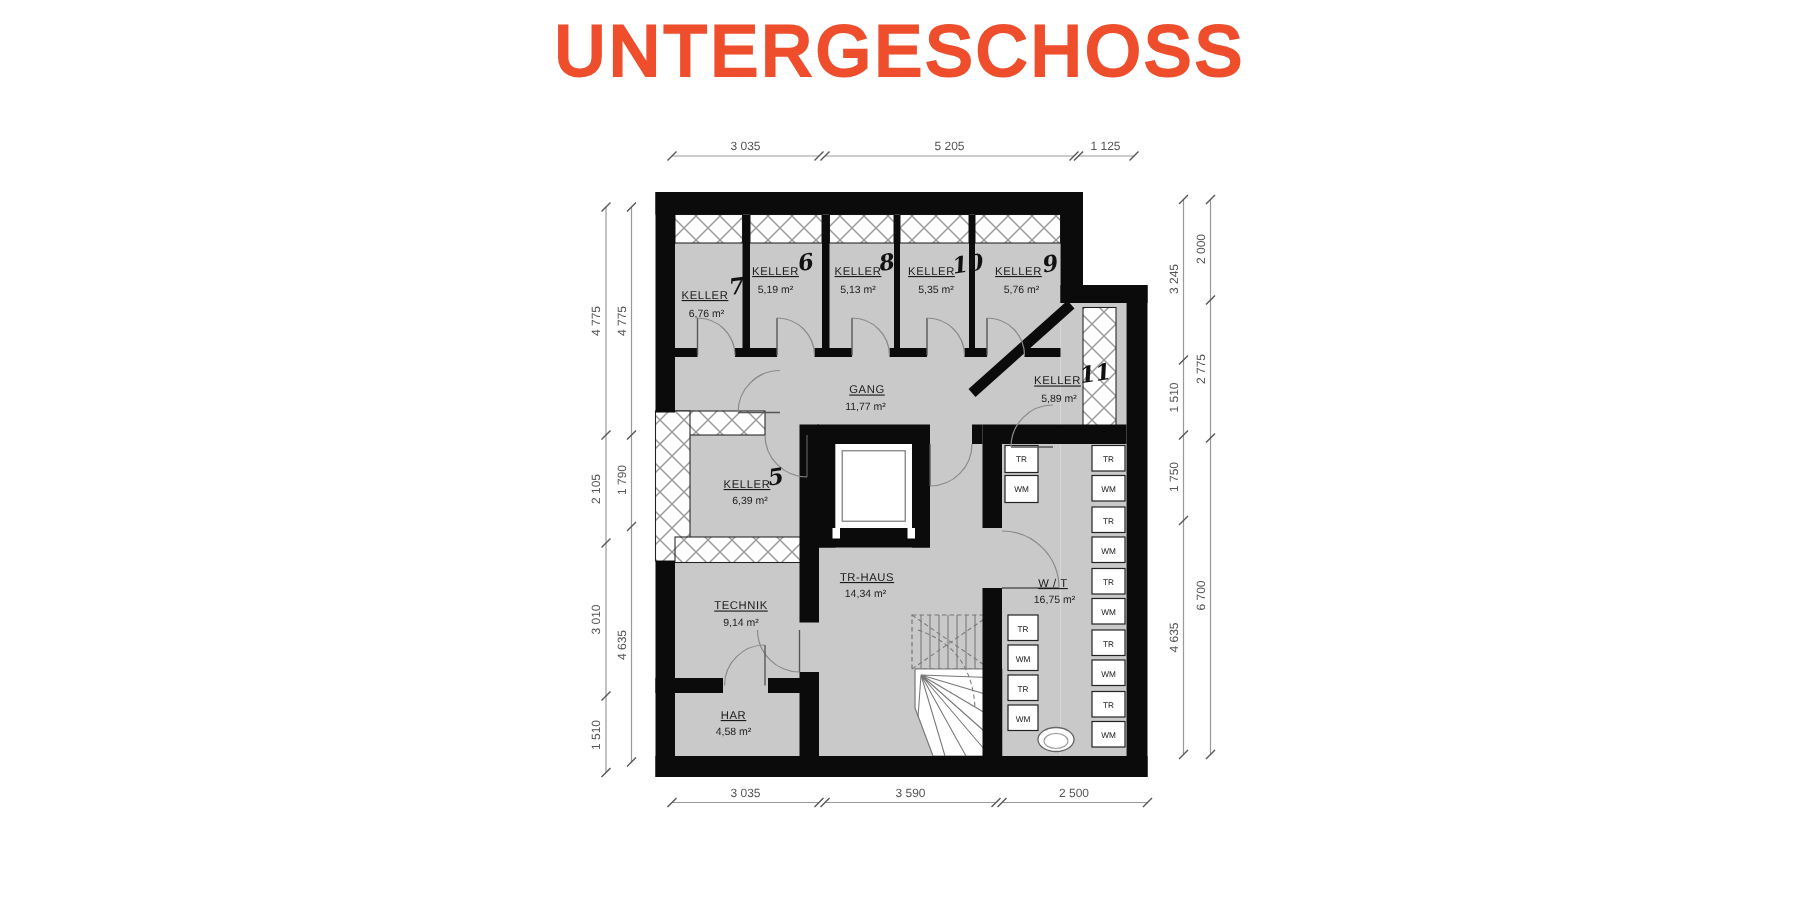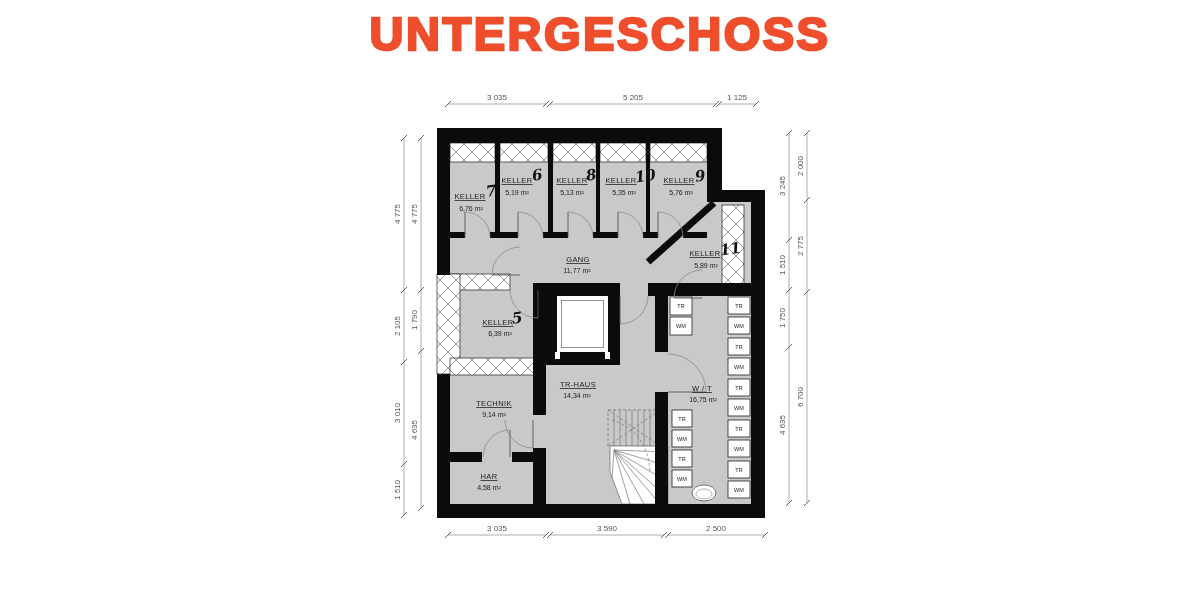--- a/index.html
+++ b/index.html
@@ -1,19 +1,19 @@
 <!DOCTYPE html>
 <html><head>
 <meta charset="utf-8">
 <style>
   html,body{margin:0;padding:0;background:#fff;}
   .page{position:relative;width:1200px;height:600px;background:#fff;overflow:hidden;
         font-family:"Liberation Sans",sans-serif;}
   .title{position:absolute;top:6px;left:0;width:100%;text-align:center;
-         font-family:"Liberation Sans",sans-serif;font-weight:700;font-size:47px;
+         font-family:"Liberation Sans",sans-serif;font-weight:400;font-size:47px;
          letter-spacing:2.5px;color:#EF4E2D;-webkit-text-stroke:2.5px #EF4E2D;}
   svg{position:absolute;top:0;left:0;}
   svg text{font-family:"Liberation Sans",sans-serif;fill:#1a1a1a;}
   .rname{font-size:7.5px;letter-spacing:.4px;text-decoration:underline;text-anchor:middle;}
   .area{font-size:7px;text-anchor:middle;fill:#222;}
   .hand{font-family:"DejaVu Serif",serif;font-style:italic;font-weight:bold;
         font-size:15px;text-anchor:middle;fill:#111;}
   .dimt{font-size:8px;fill:#555;text-anchor:middle;}
   .appt{font-size:5.5px;fill:#222;text-anchor:middle;}
   .wall{fill:#0b0b0b;}

